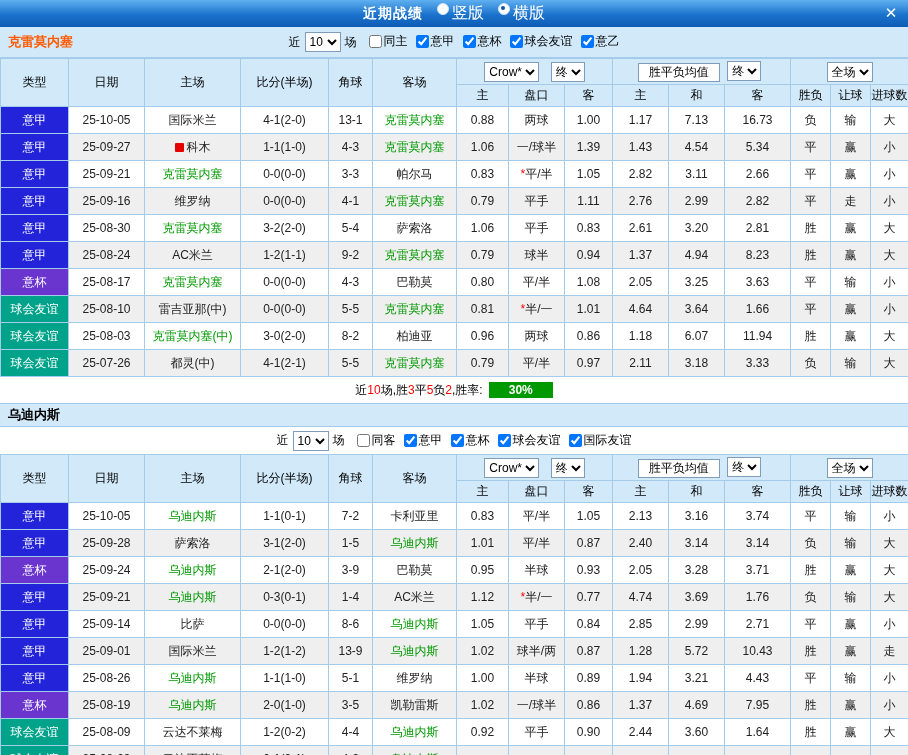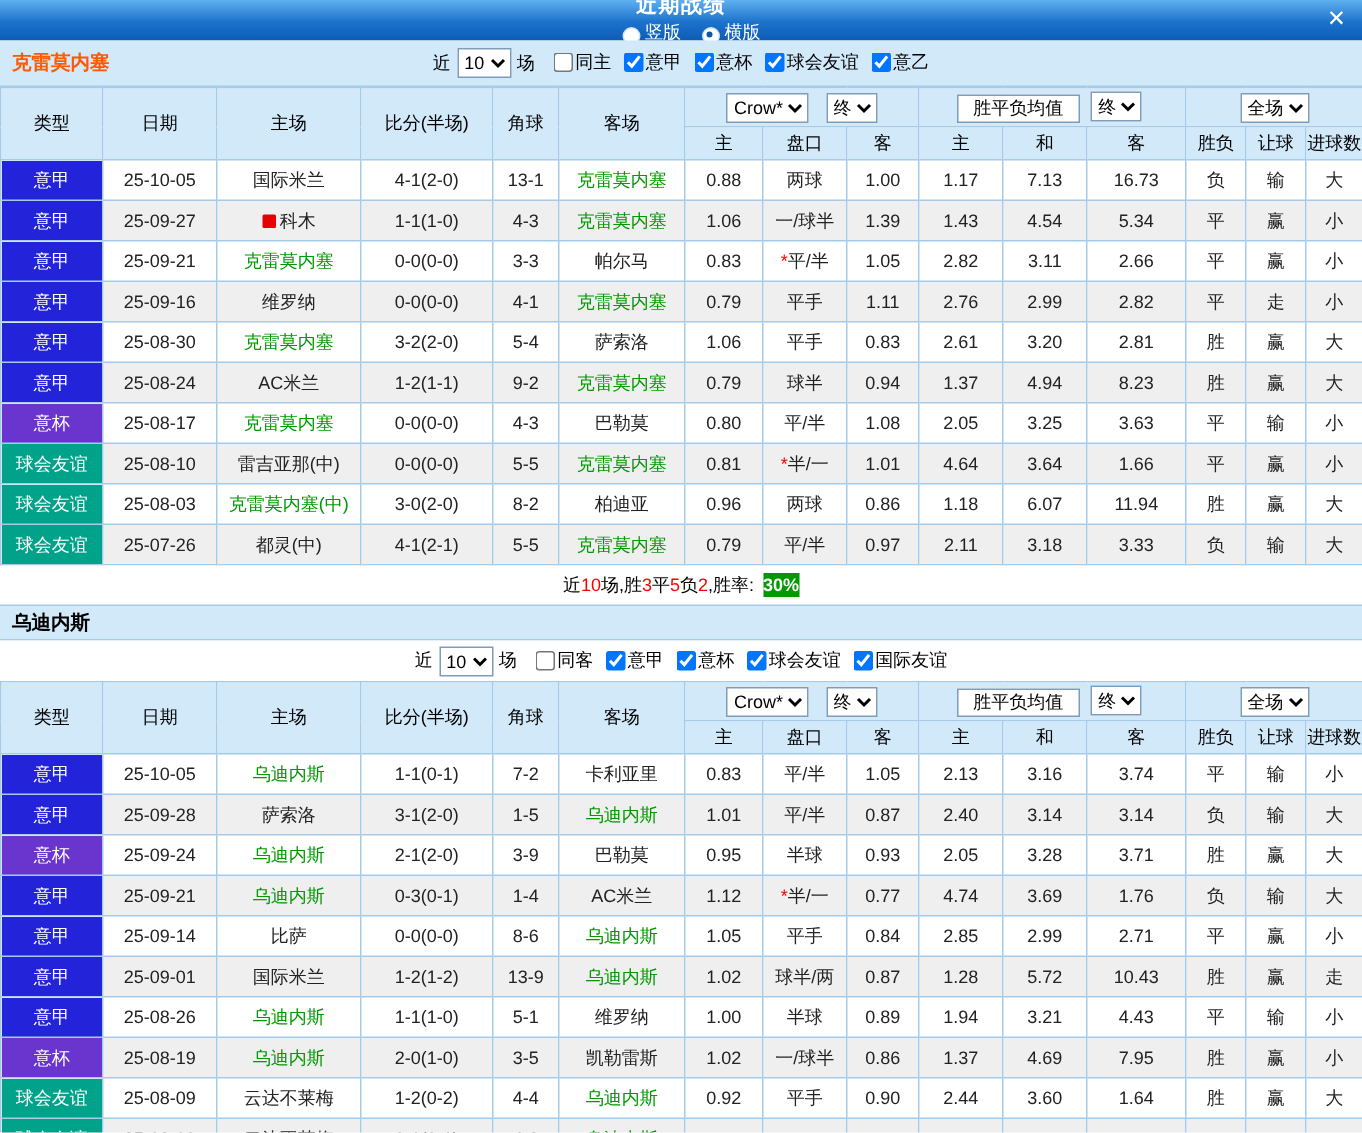--- a/index.html
+++ b/index.html
@@ -5,24 +5,24 @@
   html,body{margin:0;padding:0;}
   body{
     width:908px;height:755px;overflow:hidden;background:#fff;
     font-family:"Liberation Sans","DejaVu Sans",sans-serif;font-size:12px;color:#000;
   }
   .window{width:908px;height:755px;overflow:hidden;position:relative;}
 
   
   .titlebar{
     height:27px;background:linear-gradient(180deg,#5fb0f0 0%,#1b72cc 55%,#0d5cb4 100%);
-    display:flex;align-items:center;justify-content:center;position:relative;color:#fff;flex-direction:column;
+    display:flex;align-items:center;justify-content:center;position:relative;color:#fff;
   }
   .titlebar .title{font-weight:bold;font-size:14px;letter-spacing:1px;}
-  .radio-item{display:inline-flex;align-items:flex-end;gap:3px;color:#fff;margin-left:14px;cursor:pointer;font-size:12px;}
+  .radio-item{display:inline-flex;align-items:flex-start;gap:3px;color:#fff;margin-left:14px;cursor:pointer;font-size:16px;}
   .radio{width:10px;height:10px;border-radius:50%;background:#fff;display:inline-block;position:relative;border:1px solid #cfe4f7;}
   .radio.on::after{content:"";position:absolute;left:2px;top:2px;width:4px;height:4px;border-radius:50%;background:#0a57a8;}
   .close-btn{position:absolute;right:8px;top:4px;width:18px;height:18px;line-height:18px;text-align:center;
     font-size:15px;font-weight:bold;color:#fff;cursor:pointer;}
 
   
   .section-bar{height:30px;background:#d2e9fa;display:flex;align-items:center;position:relative;border-bottom:1px solid #a4cbe9;}
   .team-name{font-weight:bold;font-size:13px;}
   .team-home{color:#ff5a00;position:absolute;left:8px;}
   .team-band{height:22px;background:#d2e9fa;display:flex;align-items:center;padding-left:8px;border-bottom:1px solid #a4cbe9;}
@@ -54,21 +54,21 @@
   td.team-cell.focal{color:#009900;}
   .c-red{color:#ff0000;}
   .c-green{color:#009900;}
   .c-blue{color:#0000ff;}
   .c-sum{color:#0000cc;}
   .flag-icon{display:inline-block;width:9px;height:9px;background:#e60000;margin-right:3px;vertical-align:-1px;border-radius:1px;}
 
   
   .summary-bar{height:26px;display:flex;align-items:center;justify-content:center;
     border-bottom:1px solid #a4cbe9;font-size:12px;gap:6px;background:#fff;}
-  .rate-badge{background:#009900;color:#fff;padding:1px 0;font-weight:bold;}
+  .rate-badge{background:#009900;color:#fff;padding:1px 20px;font-weight:bold;}
   .sum-rates span{margin-left:8px;}
 </style>
 </head>
 <body>
 
 <div class="window">
 
   <div class="titlebar">
     <span class="title">近期战绩</span>
     <span><span class="radio-item">

